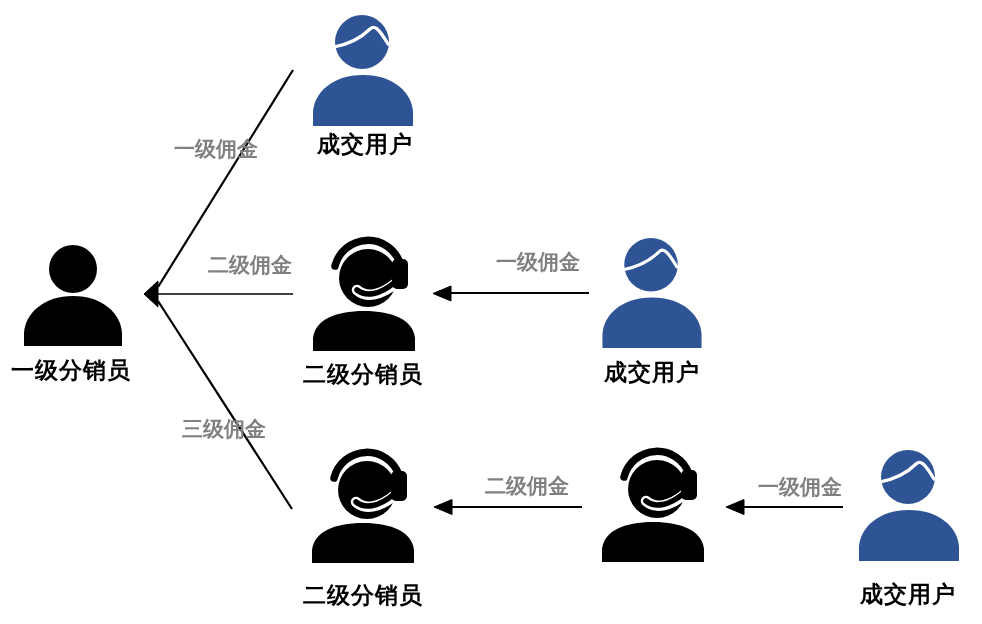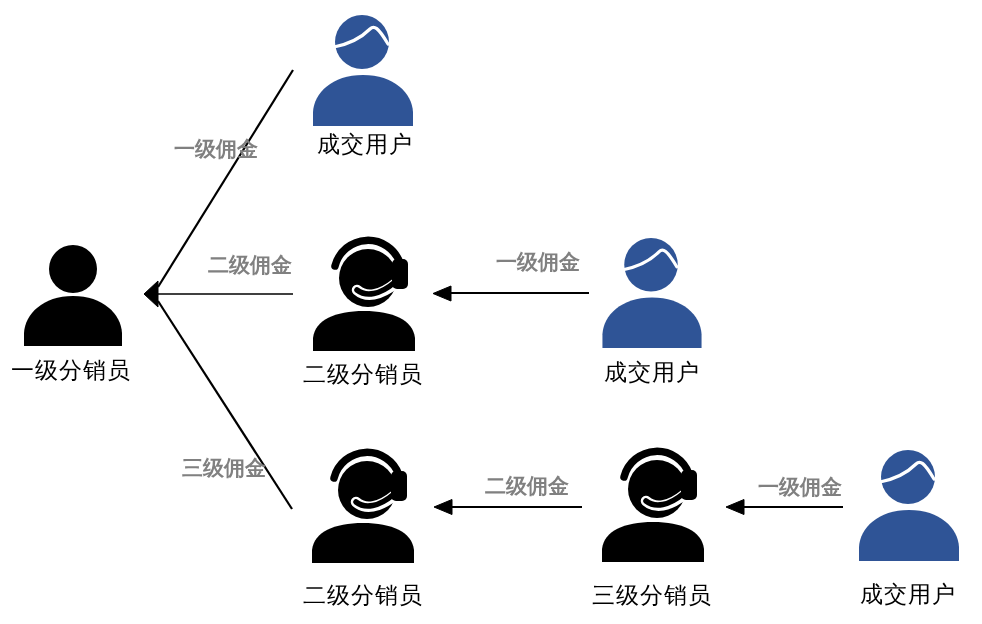--- a/index.html
+++ b/index.html
@@ -1,21 +1,21 @@
 <!DOCTYPE html>
 <html><head>
 <meta charset="utf-8">
 <style>
   html,body{margin:0;padding:0;background:#fff;}
   body{font-family:"Liberation Sans",sans-serif;}
   .canvas{position:relative;width:982px;height:624px;background:#fff;overflow:hidden;}
   .overlay{position:absolute;left:0;top:0;width:982px;height:624px;}
   .icon{position:absolute;display:block;}
   .nlabel{position:absolute;width:160px;text-align:center;font-size:23px;line-height:25px;
-          font-weight:normal;color:#000;letter-spacing:1px;white-space:nowrap;}
+          font-weight:bold;color:#000;letter-spacing:1px;white-space:nowrap;}
   .elabel{position:absolute;width:124px;text-align:right;font-size:21px;line-height:22px;
           font-weight:bold;color:#808080;white-space:nowrap;}
 </style>
 </head>
 <body>
 
 <div class="canvas">
 
   <svg width="0" height="0" style="position:absolute" aria-hidden="true">
     <defs>
@@ -74,23 +74,22 @@
     </svg>
   <svg class="icon" style="left:859px;top:449px" width="100" height="112">
       <use href="#icon-customer"></use>
     </svg>
 
   <div class="nlabel" style="left:-9px;top:358px">一级分销员</div>
   <div class="nlabel" style="left:285px;top:132px">成交用户</div>
   <div class="nlabel" style="left:283px;top:362px">二级分销员</div>
   <div class="nlabel" style="left:572px;top:360px">成交用户</div>
   <div class="nlabel" style="left:283px;top:583px">二级分销员</div>
-  <div class="nlabel" style="left:572px;top:583px">三级分销员</div>
   <div class="nlabel" style="left:828px;top:582px">成交用户</div>
 
   <div class="elabel" style="left:134px;top:138px">一级佣金</div>
   <div class="elabel" style="left:168px;top:254px">二级佣金</div>
-  <div class="elabel" style="left:142px;top:457px">三级佣金</div>
+  <div class="elabel" style="left:142px;top:418px">三级佣金</div>
   <div class="elabel" style="left:456px;top:251px">一级佣金</div>
   <div class="elabel" style="left:445px;top:475px">二级佣金</div>
   <div class="elabel" style="left:718px;top:476px">一级佣金</div>
 
 </div>
 
 </body></html>

